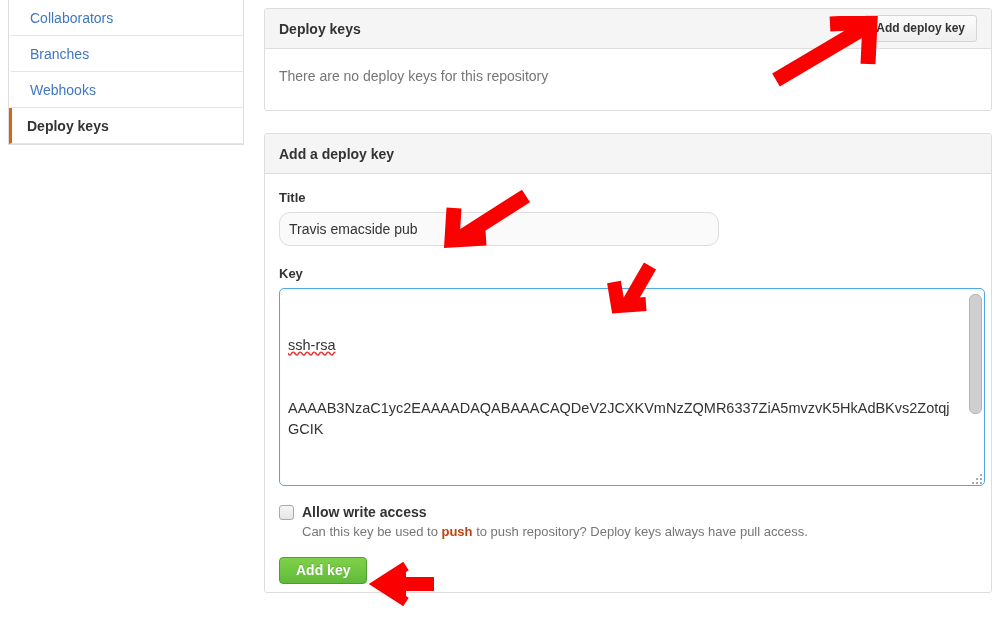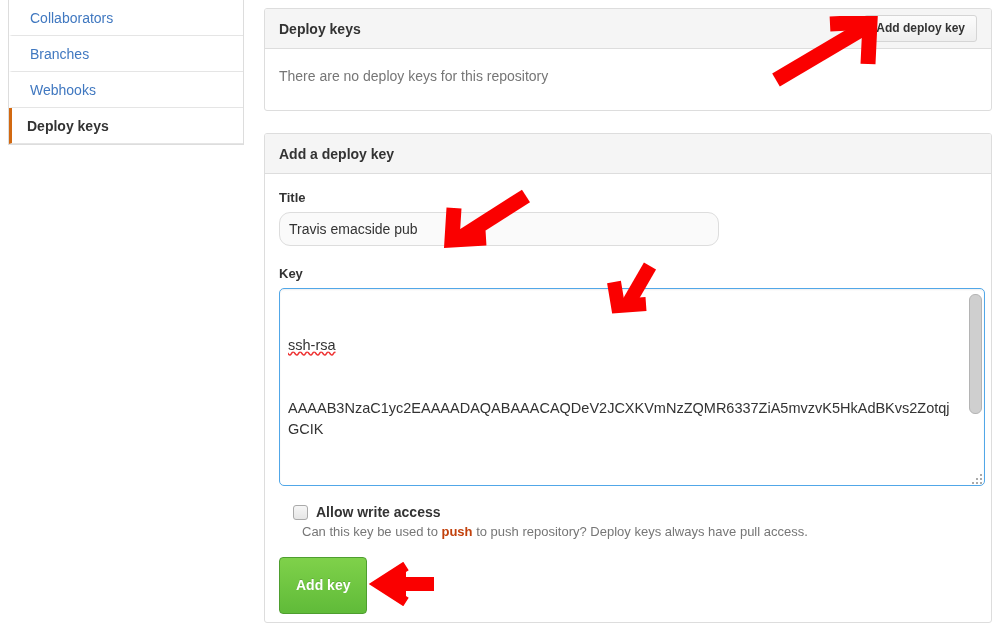--- a/index.html
+++ b/index.html
@@ -105,21 +105,21 @@
     padding: 6px 11px;
     cursor: pointer;
     line-height: 1.1;
   }
   .btn-green {
     color: #fff;
     font-size: 14px;
     background: linear-gradient(#7fd14a, #60bb39);
     border: 1px solid #4e9e2f;
     border-radius: 4px;
-    padding: 20px 16px;
+    padding: 5px 16px;
     text-shadow: 0 -1px 0 rgba(0,0,0,.15);
   }
 
   
   .form-area { padding: 16px 14px 4px 14px; }
   .field-label {
     font-weight: bold;
     font-size: 13px;
     color: #333;
     margin-bottom: 7px;
@@ -198,21 +198,20 @@
     background: #aaa;
     width: 2px;
     height: 2px;
   }
 
   
   .check-row {
     display: flex;
     align-items: flex-end;
     margin-top: 18px;
-    margin-left: 14px;
   }
   .cbox {
     width: 15px;
     height: 15px;
     box-sizing: border-box;
     border: 1px solid #aaa;
     border-radius: 3px;
     background: linear-gradient(#f6f6f6, #e6e6e6);
     margin-right: 8px;
     margin-top: 1px;

